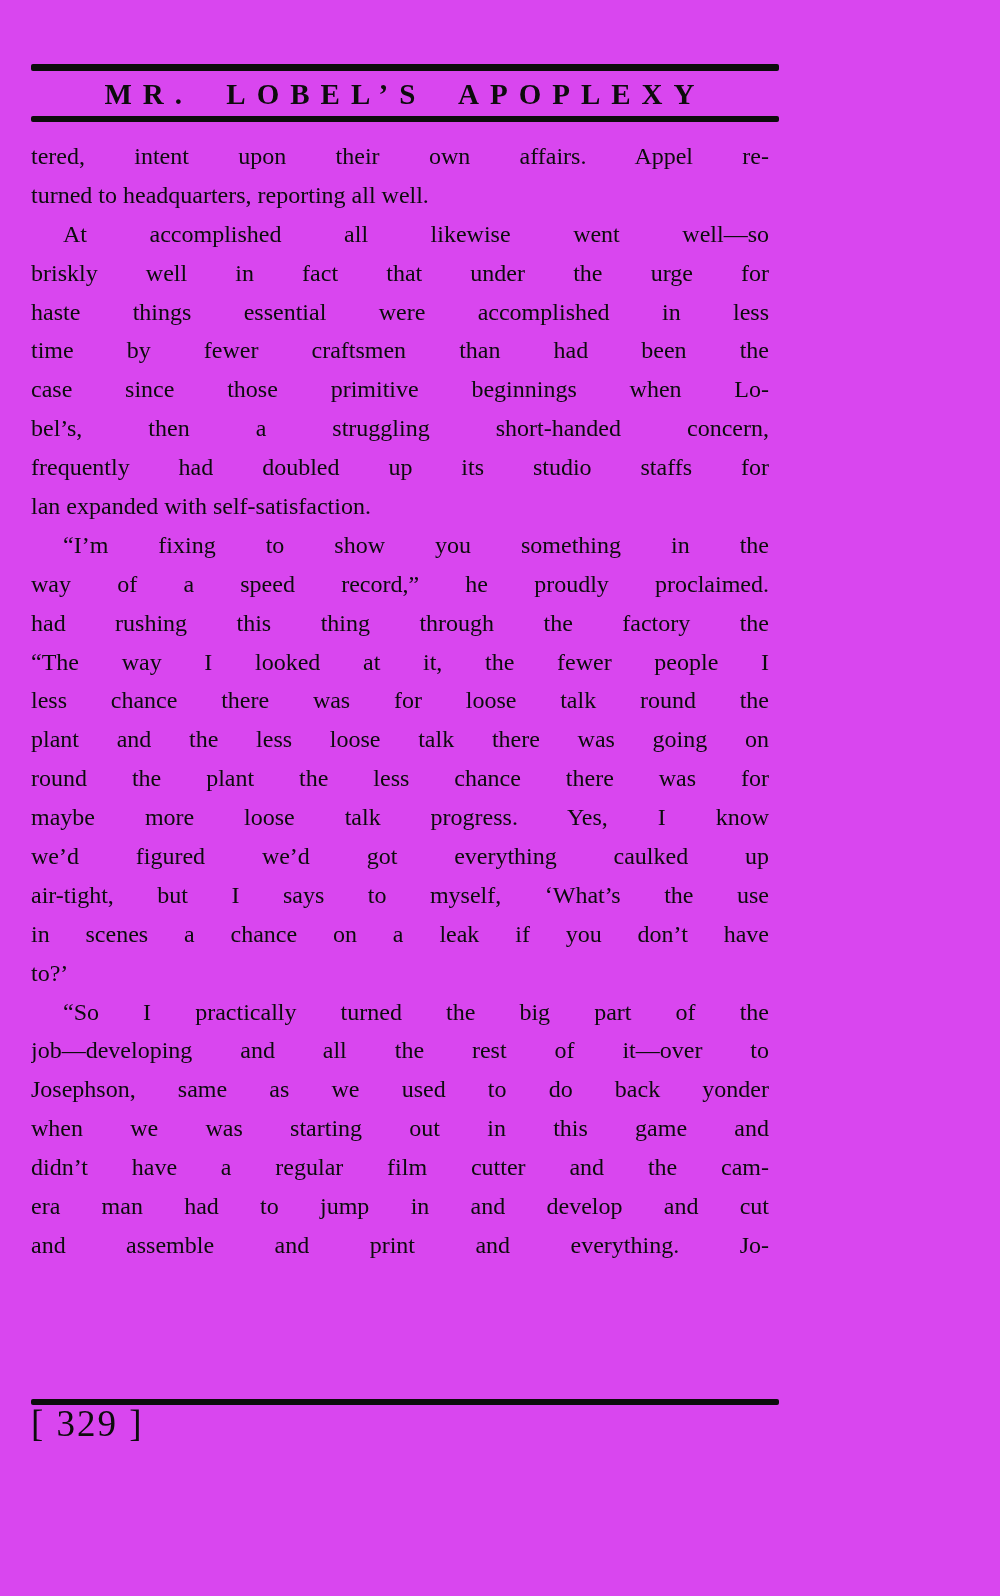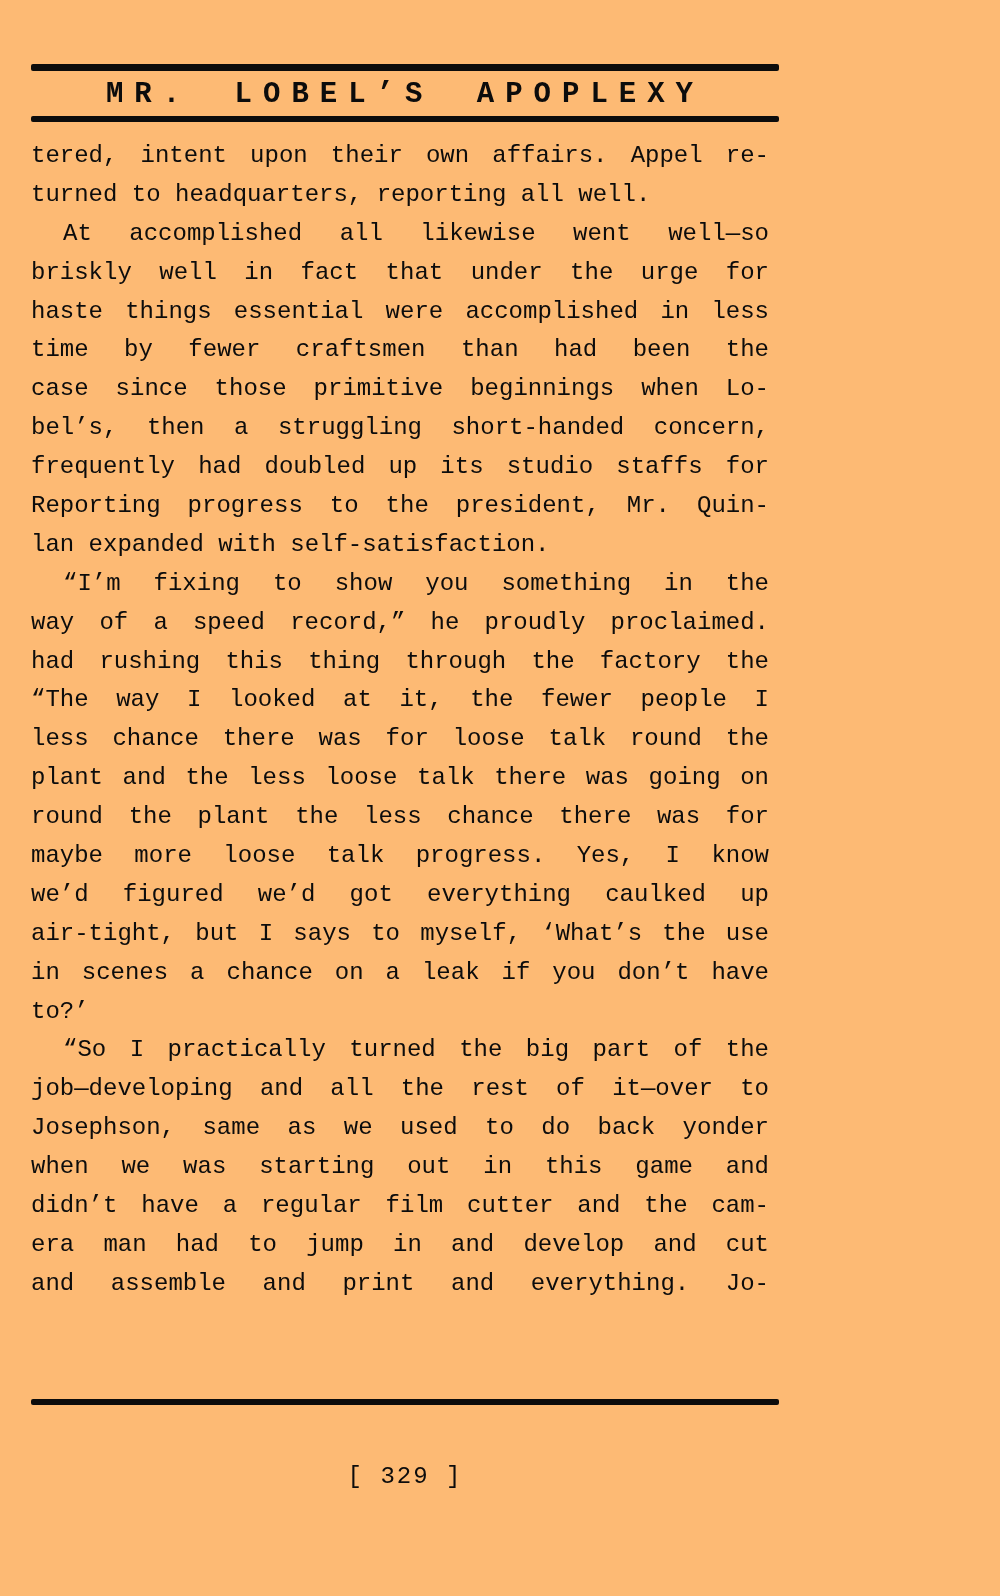--- a/index.html
+++ b/index.html
@@ -4,22 +4,22 @@
 <style>
   html, body {
     margin: 0;
     padding: 0;
     background: #ffffff;
   }
   .page {
     position: relative;
     width: 1000px;
     height: 1596px;
-    background: #fdba74;
-    font-family: Liberation Mono, monospace;
+    background: #d946ef;
+    font-family: Liberation Serif, serif;
     color: #0c0c0c;
     overflow: hidden;
   }
   .rule {
     position: absolute;
     left: 31px;
     width: 748px;
     background: #0c0c0c;
     border-radius: 2px;
   }
@@ -56,25 +56,24 @@
     white-space: normal;
   }
   .line.flush {
     text-align-last: left;
   }
   .line.indent {
     text-indent: 32px;
   }
   .page-number {
     position: absolute;
-    top: 1464px;
+    top: 1404px;
     left: 31px;
     width: 748px;
-    text-align: center;
-    font-size: 24px;
+    font-size: 37px;
     letter-spacing: 2px;
     line-height: 1.1;
   }
 </style>
 </head>
 <body>
 
 <div class="page">
 
   <div class="rule rule-header-top"></div>
@@ -86,21 +85,20 @@
   <div class="body-text">
       <div class="line">tered, intent upon their own affairs.  Appel re-</div>
       <div class="line flush">turned to headquarters, reporting all well.</div>
       <div class="line indent">At accomplished all likewise went well—so</div>
       <div class="line">briskly well in fact that under the urge for</div>
       <div class="line">haste things essential were accomplished in less</div>
       <div class="line">time by fewer craftsmen than had been the</div>
       <div class="line">case since those primitive beginnings when Lo-</div>
       <div class="line">bel’s, then a struggling short-handed concern,</div>
       <div class="line">frequently had doubled up its studio staffs for</div>
-      <div class="line">Reporting progress to the president, Mr. Quin-</div>
       <div class="line flush">lan expanded with self-satisfaction.</div>
       <div class="line indent">“I’m fixing to show you something in the</div>
       <div class="line">way of a speed record,” he proudly proclaimed.</div>
       <div class="line">had rushing this thing through the factory the</div>
       <div class="line">“The way I looked at it, the fewer people I</div>
       <div class="line">less chance there was for loose talk round the</div>
       <div class="line">plant and the less loose talk there was going on</div>
       <div class="line">round the plant the less chance there was for</div>
       <div class="line">maybe more loose talk progress.  Yes, I know</div>
       <div class="line">we’d figured we’d got everything caulked up</div>

